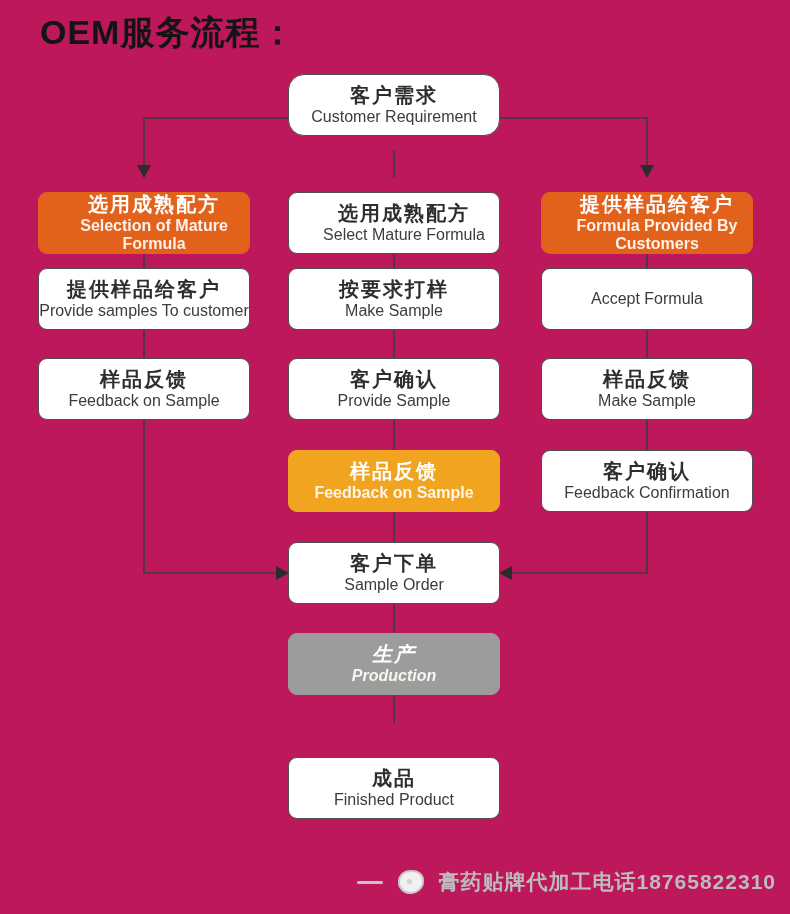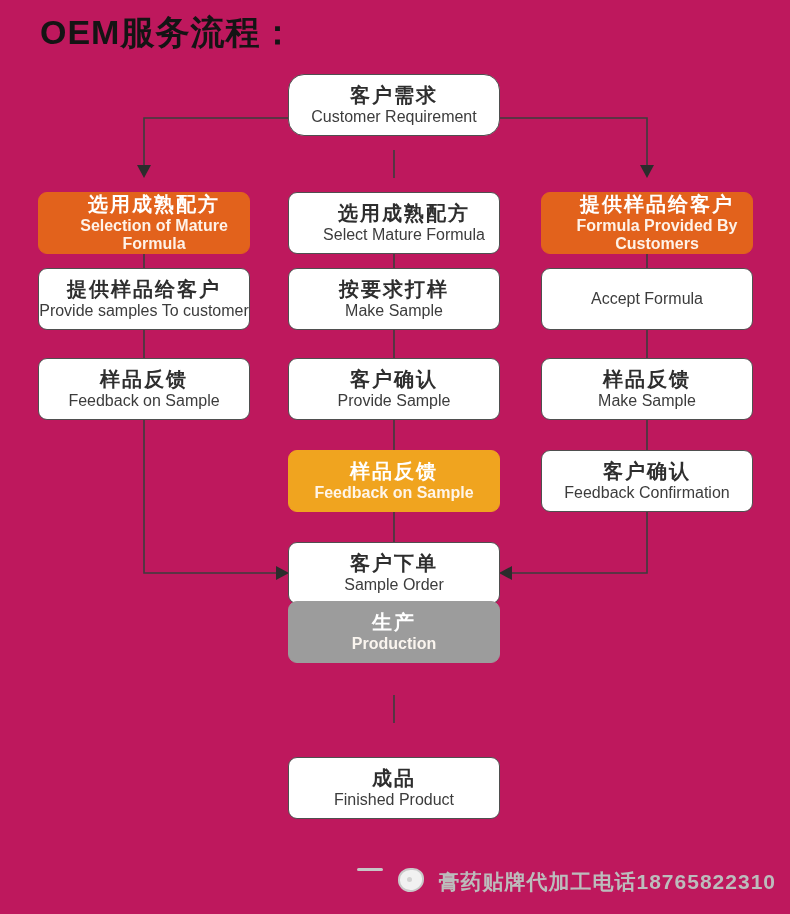--- a/index.html
+++ b/index.html
@@ -21,23 +21,23 @@
   .node.dark-orange{background:#e2621c;border:1.5px solid #e2621c;}
   .node.amber{background:#f0a41f;border:1.5px solid #f0a41f;}
   .node.gray{background:#9c9c9c;border:1.5px solid #9c9c9c;}
   .node .zh{font-size:20px;font-weight:600;color:#2e2e2e;letter-spacing:2px;line-height:1.1;}
   .node .en{font-size:16px;font-weight:400;color:#3c3c3c;line-height:1.1;}
   .node.dark-orange .zh,.node.amber .zh,.node.gray .zh{color:#ffffff;font-weight:700;}
   .node.dark-orange .en,.node.amber .en,.node.gray .en{color:rgba(255,250,243,.95);font-weight:700;}
   
   .col-l{left:38px;} .col-c{left:288px;} .col-r{left:541px;}
   .r1{top:74px;border-radius:16px;} .r2{top:192px;padding-left:20px;} .r3{top:268px;} .r4{top:358px;}
-  .r5{top:450px;} .r6{top:542px;} .r7{top:601px;} .r8{top:757px;} .r9{top:815px;}
+  .r5{top:450px;} .r6{top:542px;} .r7{top:633px;font-style:italic;} .r8{top:757px;} .r9{top:815px;}
   .watermark{
-    position:absolute;right:14px;top:868px;display:flex;align-items:flex-start;gap:15px;
+    position:absolute;right:14px;top:868px;display:flex;align-items:center;gap:15px;
     color:#bcbcbc;font-size:21px;font-weight:600;letter-spacing:1px;white-space:nowrap;
   }
   .watermark .dash{width:26px;height:3px;background:#c6c6c6;border-radius:2px;}
   .watermark .blob{
     width:22px;height:20px;border-radius:50% 45% 55% 50%;
     border:2px solid #c9c9c9;background:#f1f1f1;position:relative;
   }
   .watermark .blob:after{
     content:"";position:absolute;left:7px;top:7px;width:5px;height:5px;border-radius:50%;background:#d2d2d2;
   }

